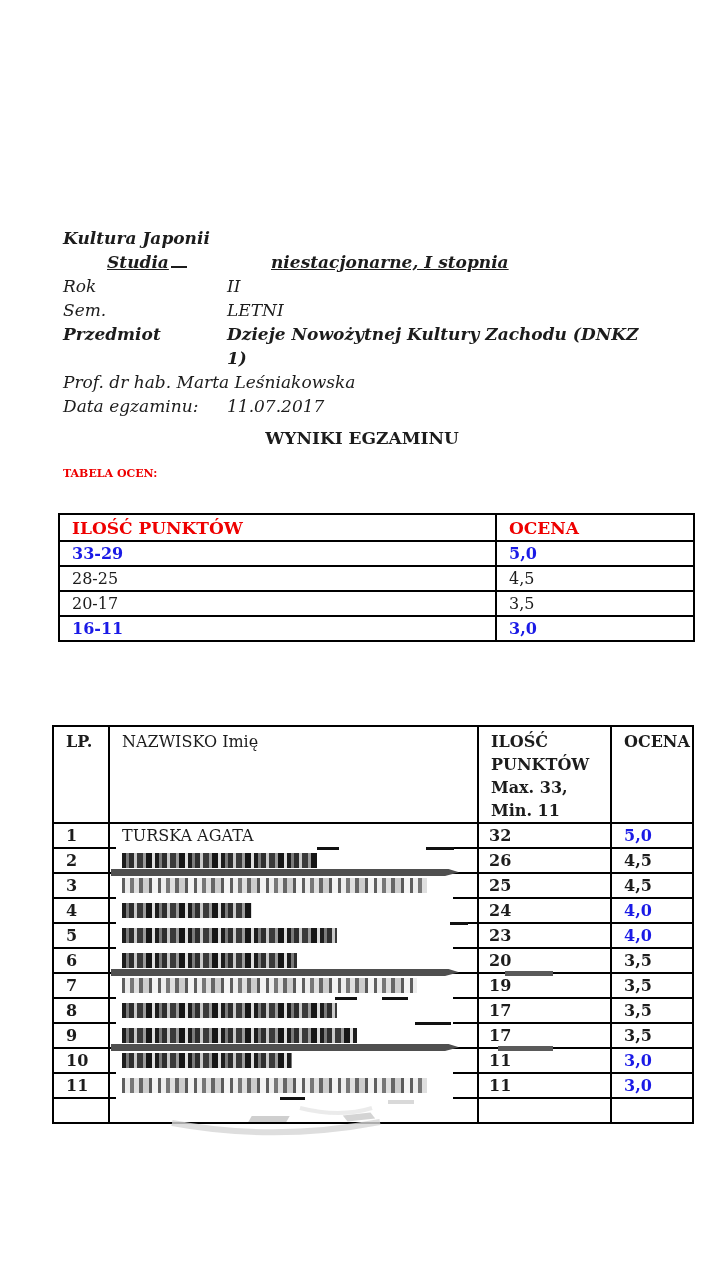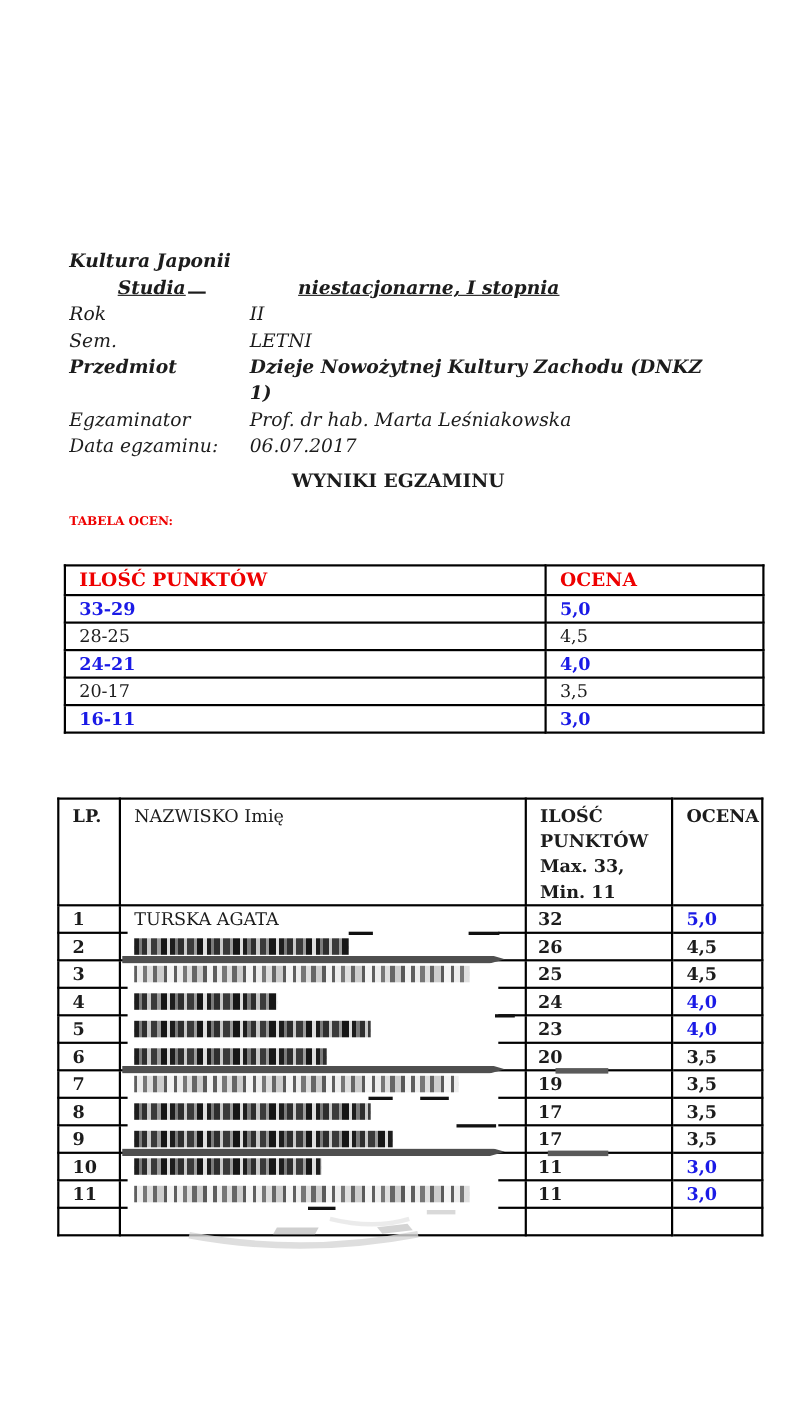--- a/index.html
+++ b/index.html
@@ -86,26 +86,25 @@
     </div>
     <div class="hdr-line">
       <span class="hdr-label">Sem.</span>
       <span class="hdr-value">LETNI</span>
     </div>
     <div class="hdr-line">
       <span class="hdr-label bold">Przedmiot</span>
       <span class="hdr-value bold">Dzieje Nowożytnej Kultury Zachodu (DNKZ 1)</span>
     </div>
     <div class="hdr-line">
-      <span class="hdr-label">Egzaminator</span>
       <span class="hdr-value">Prof. dr hab. Marta Leśniakowska</span>
     </div>
     <div class="hdr-line">
       <span class="hdr-label">Data egzaminu:</span>
-      <span class="hdr-value">06.07.2017</span>
+      <span class="hdr-value">11.07.2017</span>
     </div>
   </div>
 
   <div class="doc-title">WYNIKI EGZAMINU</div>
 
   <div class="grade-table-label c-red">TABELA OCEN:</div>
 
   <table class="t1">
     <colgroup>
         <col style="width:437px">
@@ -116,24 +115,20 @@
       <th class="c-red">ILOŚĆ PUNKTÓW</th>
       <th class="c-red">OCENA</th>
     </tr>
     <tr>
       <td class="c-blue">33-29</td>
       <td class="c-blue">5,0</td>
     </tr>
     <tr>
       <td class="plain">28-25</td>
       <td class="plain">4,5</td>
-    </tr>
-    <tr>
-      <td class="c-blue">24-21</td>
-      <td class="c-blue">4,0</td>
     </tr>
     <tr>
       <td class="plain">20-17</td>
       <td class="plain">3,5</td>
     </tr>
     <tr>
       <td class="c-blue">16-11</td>
       <td class="c-blue">3,0</td>
     </tr>
   </tbody>

